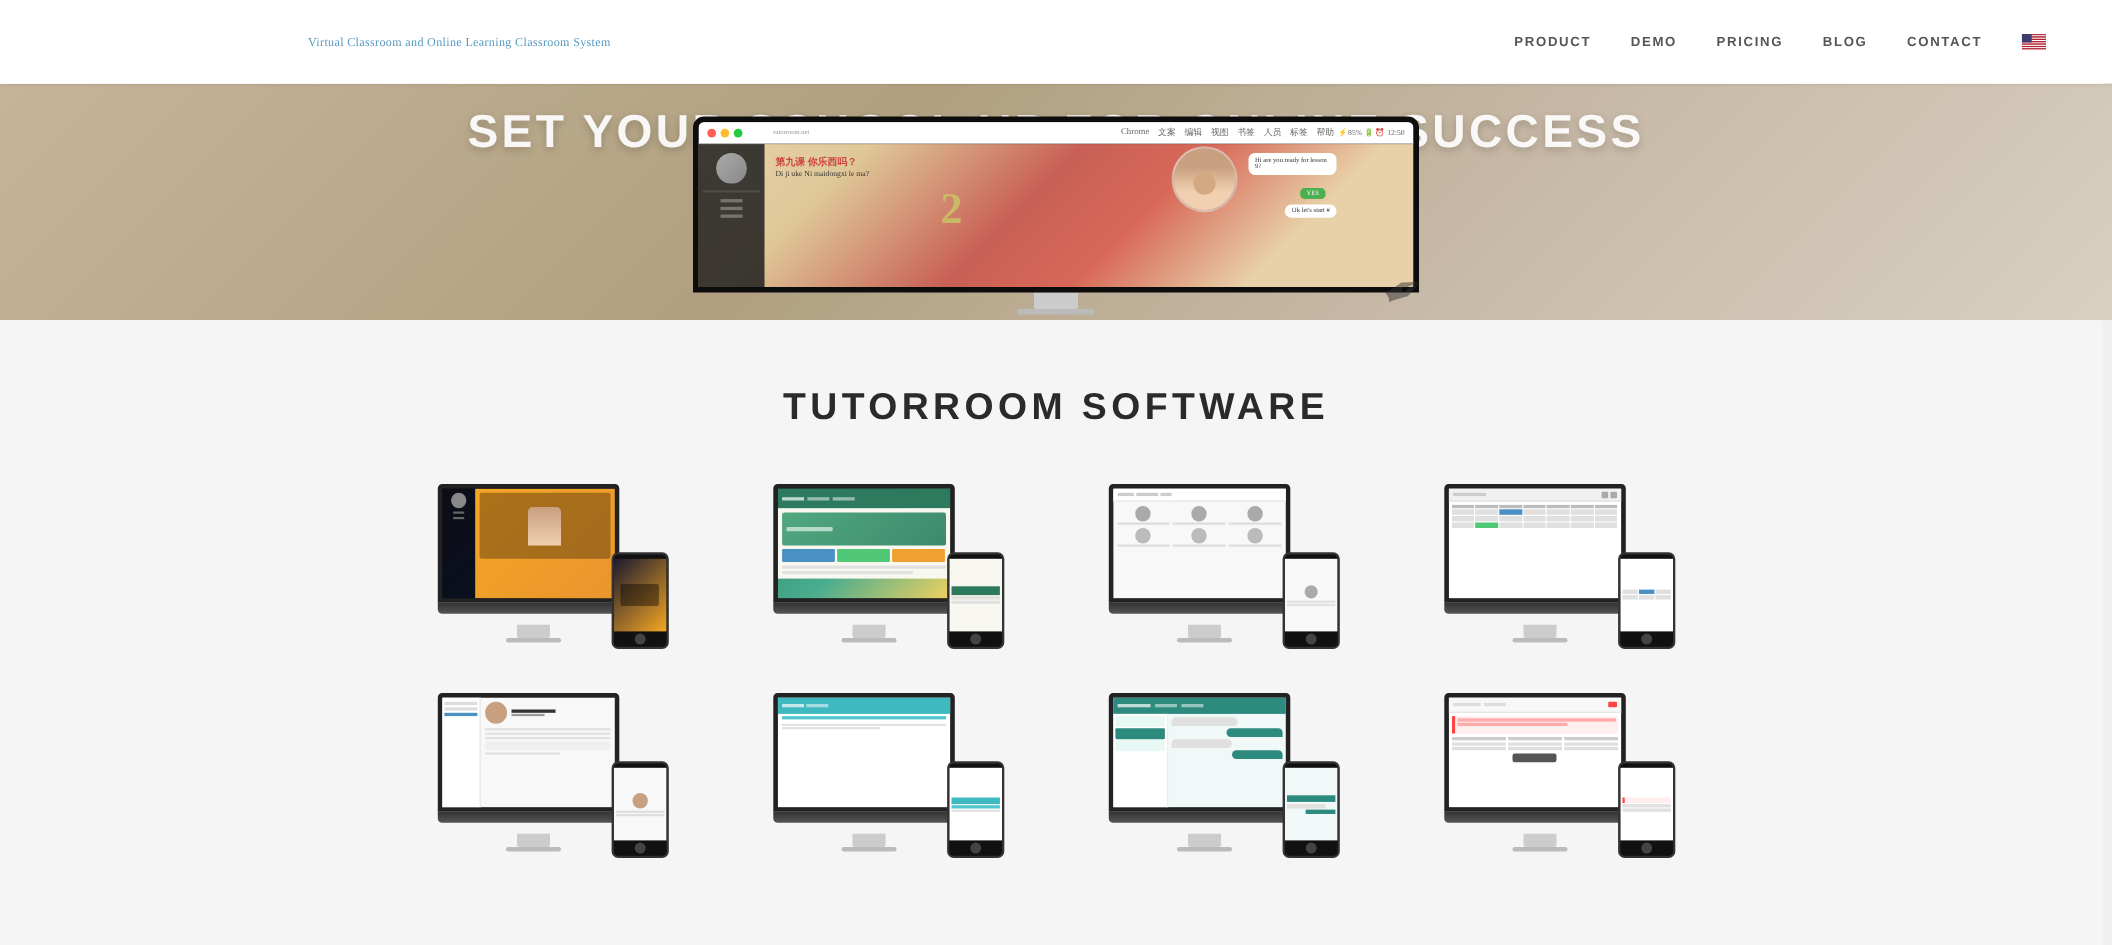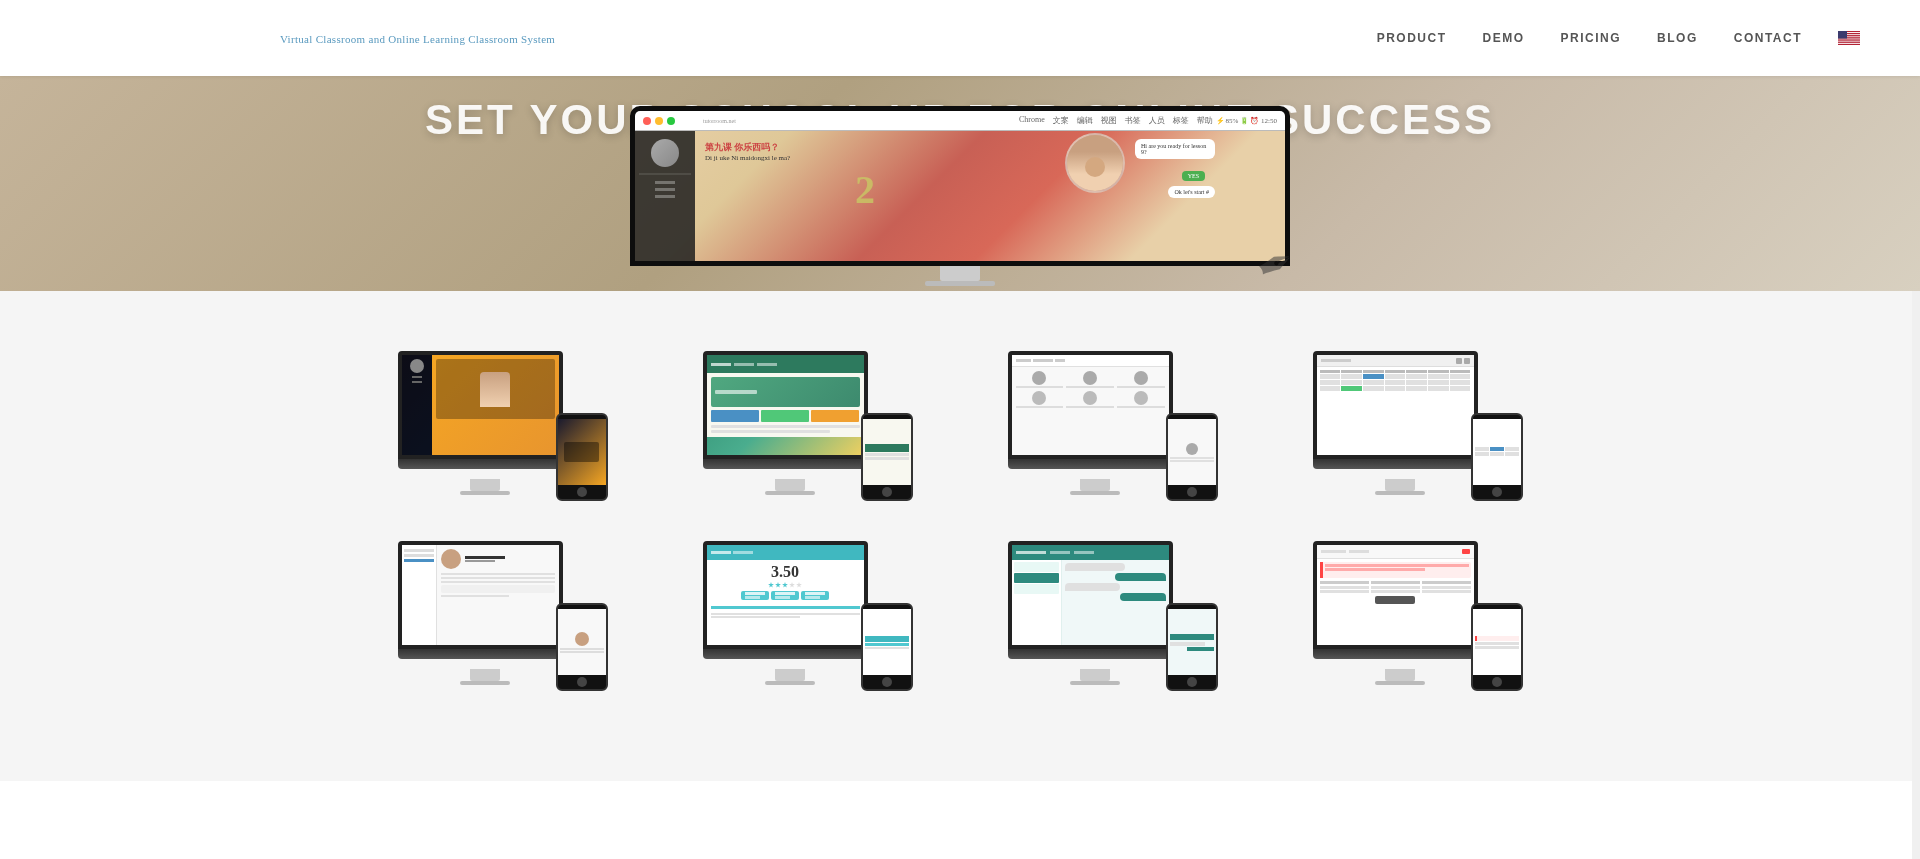--- a/index.html
+++ b/index.html
@@ -342,20 +342,21 @@
     </div>
 
     <div style="width:40px;height:15px;background:#ccc;margin:0 auto;border-radius:0 0 2px 2px;"></div>
     <div style="width:70px;height:5px;background:#bbb;margin:0 auto;border-radius:2px;"></div>
 
     <div style="position:absolute;right:15px;bottom:0;font-size:45px;transform:rotate(-25deg);opacity:0.5;color:#333;">✒</div>
   </div>
 </section>
 
 <main class="main-content">
+  <h2 class="section-title">TUTORROOM SOFTWARE</h2>
 
   <div class="grid-container">
 
     <div class="grid-item">
       <div class="device-mockup">
         <div class="imac">
           <div class="imac-screen-outer">
             <div class="imac-screen-inner screen-1">
               <div style="width:100%;height:100%;display:flex;">
                 <div style="width:30px;height:100%;background:rgba(0,0,0,0.5);display:flex;flex-direction:column;align-items:center;padding:4px 2px;gap:3px;">
@@ -607,44 +608,20 @@
     <div class="grid-item">
       <div class="device-mockup">
         <div class="imac">
           <div class="imac-screen-outer">
             <div class="imac-screen-inner screen-6">
               <div style="width:100%;height:100%;background:#fff;">
                 <div style="height:15px;background:#40b8c0;display:flex;align-items:center;padding:0 4px;gap:2px;">
                   <div style="width:20px;height:3px;background:rgba(255,255,255,0.7);"></div>
                   <div style="width:20px;height:3px;background:rgba(255,255,255,0.5);"></div>
                 </div>
-                <div style="padding:4px;text-align:center;">
-                  <div style="font-size:16px;font-weight:bold;color:#333;line-height:1;">3.50</div>
-                  <div style="display:flex;gap:1px;justify-content:center;margin:2px 0;">
-                    <div style="width:6px;height:6px;background:#50c8d0;clip-path:polygon(50% 0%, 61% 35%, 98% 35%, 68% 57%, 79% 91%, 50% 70%, 21% 91%, 32% 57%, 2% 35%, 39% 35%);"></div>
-                    <div style="width:6px;height:6px;background:#50c8d0;clip-path:polygon(50% 0%, 61% 35%, 98% 35%, 68% 57%, 79% 91%, 50% 70%, 21% 91%, 32% 57%, 2% 35%, 39% 35%);"></div>
-                    <div style="width:6px;height:6px;background:#50c8d0;clip-path:polygon(50% 0%, 61% 35%, 98% 35%, 68% 57%, 79% 91%, 50% 70%, 21% 91%, 32% 57%, 2% 35%, 39% 35%);"></div>
-                    <div style="width:6px;height:6px;background:#ddd;clip-path:polygon(50% 0%, 61% 35%, 98% 35%, 68% 57%, 79% 91%, 50% 70%, 21% 91%, 32% 57%, 2% 35%, 39% 35%);"></div>
-                    <div style="width:6px;height:6px;background:#ddd;clip-path:polygon(50% 0%, 61% 35%, 98% 35%, 68% 57%, 79% 91%, 50% 70%, 21% 91%, 32% 57%, 2% 35%, 39% 35%);"></div>
-                  </div>
-                  <div style="display:flex;gap:2px;justify-content:center;margin-top:3px;">
-                    <div style="background:#50c8d0;border-radius:2px;padding:1px 4px;">
-                      <div style="height:3px;background:rgba(255,255,255,0.8);width:20px;"></div>
-                      <div style="height:3px;background:rgba(255,255,255,0.6);width:15px;margin-top:1px;"></div>
-                    </div>
-                    <div style="background:#50c8d0;border-radius:2px;padding:1px 4px;">
-                      <div style="height:3px;background:rgba(255,255,255,0.8);width:20px;"></div>
-                      <div style="height:3px;background:rgba(255,255,255,0.6);width:15px;margin-top:1px;"></div>
-                    </div>
-                    <div style="background:#50c8d0;border-radius:2px;padding:1px 4px;">
-                      <div style="height:3px;background:rgba(255,255,255,0.8);width:20px;"></div>
-                      <div style="height:3px;background:rgba(255,255,255,0.6);width:15px;margin-top:1px;"></div>
-                    </div>
-                  </div>
-                </div>
                 <div style="height:3px;background:#50c8d0;margin:2px 4px;"></div>
                 <div style="padding:2px 4px;">
                   <div style="height:2px;background:#e0e0e0;margin-bottom:1px;"></div>
                   <div style="height:2px;background:#e0e0e0;width:60%;"></div>
                 </div>
               </div>
             </div>
           </div>
           <div class="imac-bottom-bar"></div>
           <div class="imac-apple"></div>

